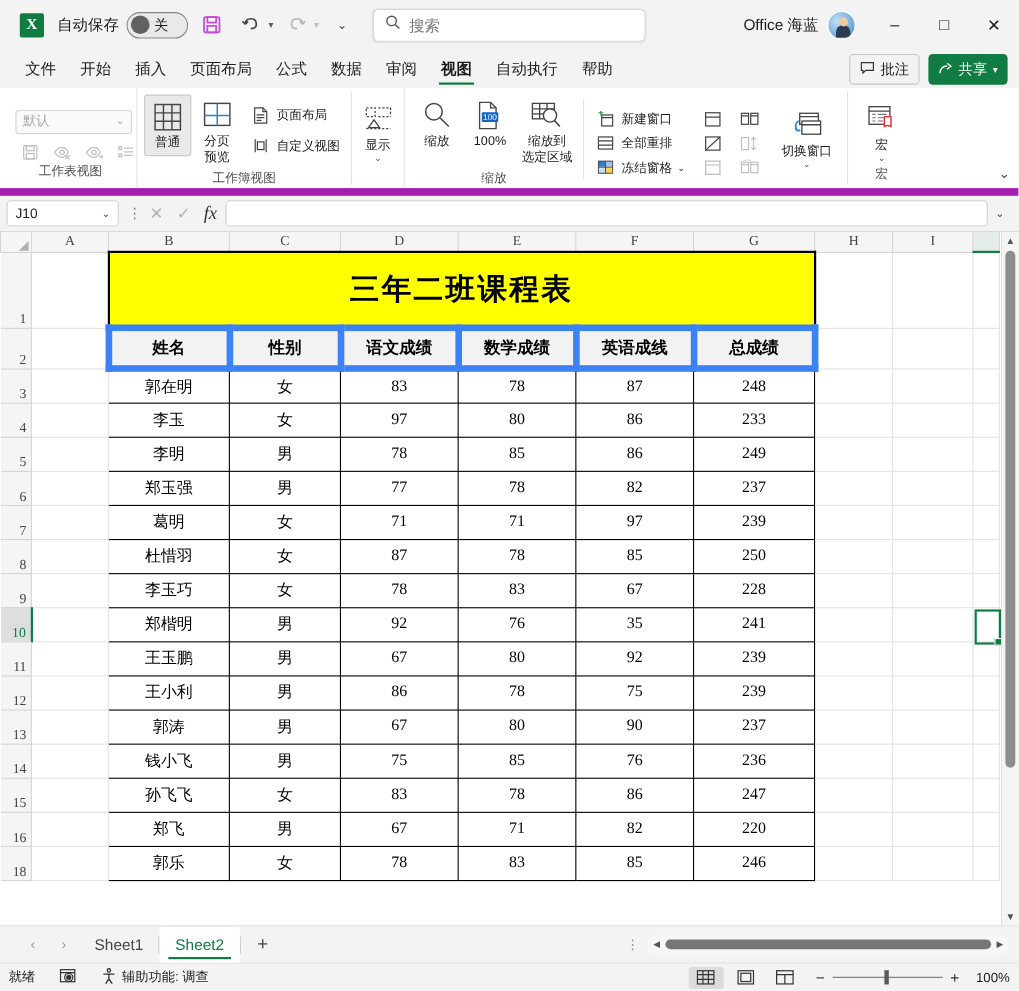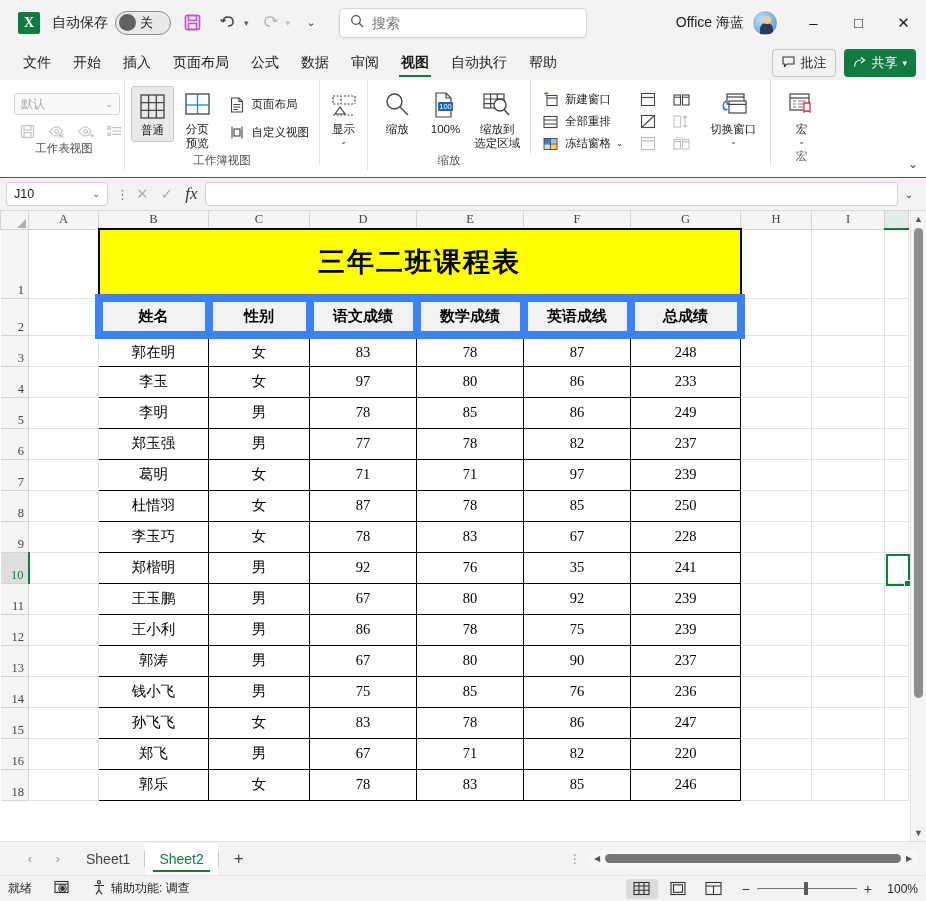--- a/index.html
+++ b/index.html
@@ -92,22 +92,22 @@
     font-size: 13px; padding: 4px 9px; color: #1b1b1b;
     display: flex; align-items: center; gap: 5px;
   }
   .btn-share {
     background: #107c41; color: #fff; border-radius: 4px;
     font-size: 13px; padding: 5px 9px; display: flex; align-items: center; gap: 5px;
   }
 
   
   .ribbon {
-    height: 98px; background: #fff; border-bottom: 1px solid #a21caf;
-    display: flex; align-items: flex-start; flex-shrink: 0; position: relative;
+    height: 98px; background: #fff; border-bottom: 7px solid #a21caf;
+    display: flex; align-items: center; flex-shrink: 0; position: relative;
     padding-left: 4px;
   }
   .rgroup { display: flex; flex-direction: column; position: relative; padding: 3px 6px 0; }
   .rgroup + .rgroup { border-left: 1px solid #e3e3e3; }
   .rgroup-body { flex: 1; display: flex; align-items: flex-start; gap: 2px; padding-top: 3px; }
   .rgroup-label {
     font-size: 11.5px; color: #505050; text-align: center; padding-bottom: 3px; height: 17px;
   }
   .bigbtn {
     display: flex; flex-direction: column; align-items: center; justify-content: flex-start;
@@ -173,21 +173,21 @@
     vertical-align: bottom; font-family: "Liberation Serif", serif;
   }
   .rowhead.sel { background: #dedede; color: #107c41; border-right: 2px solid #107c41; }
   td.cell { border: 1px solid #e3e3e3; background: #fff; padding: 0; }
   .title-cell {
     background: #ffff00; border: 2px solid #000; text-align: center; vertical-align: middle;
     font-family: "Liberation Serif", "DejaVu Serif", serif;
     font-size: 27px; font-weight: bold; color: #000; letter-spacing: 2px;
   }
   .hdr-cell {
-    background: #f2f2f2; border: 8px solid #3b82f6; text-align: center; vertical-align: middle;
+    background: #f2f2f2; border: 6px solid #3b82f6; text-align: center; vertical-align: middle;
     font-family: "Liberation Serif", "DejaVu Serif", serif;
     font-size: 15px; font-weight: bold; color: #000;
   }
   .data-cell {
     background: #fff; border: 1.5px solid #000; text-align: center; vertical-align: middle;
     font-family: "Liberation Serif", "DejaVu Serif", serif;
     font-size: 14.5px; color: #000;
   }
   .selbox {
     position: absolute; border: 2px solid #107c41; pointer-events: none;

